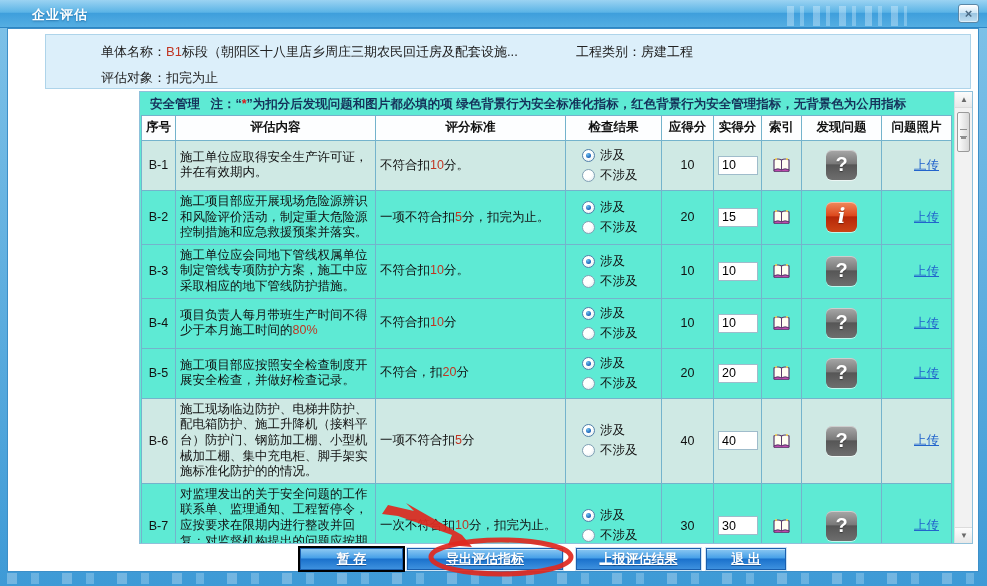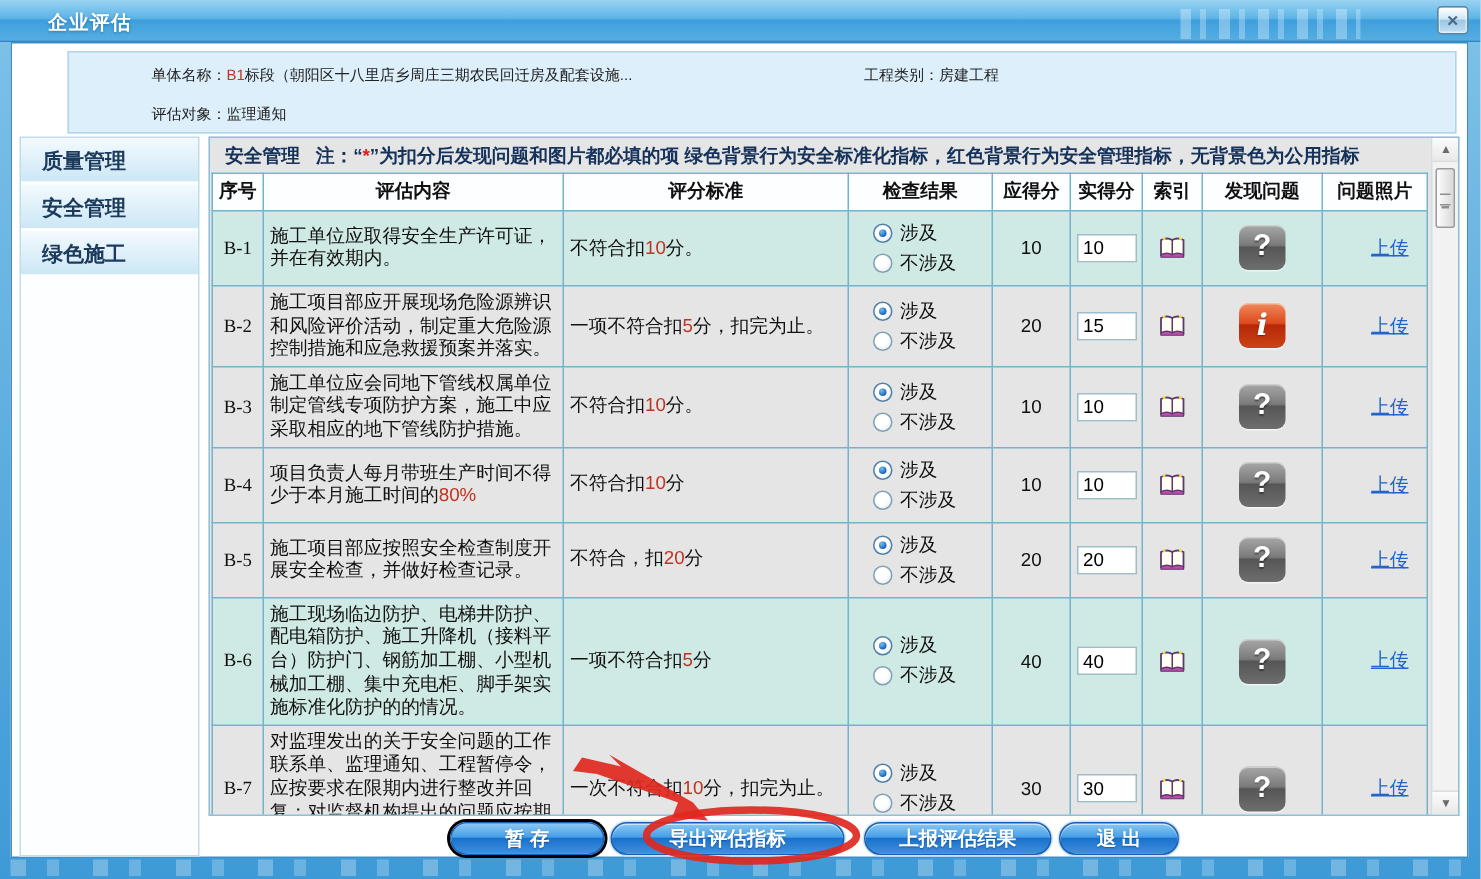--- a/index.html
+++ b/index.html
@@ -19,43 +19,43 @@
     color:#4a6a84; font-weight:bold; font-size:13px; line-height:17px; text-align:center; cursor:pointer;
     box-shadow:0 0 0 1px rgba(255,255,255,.5) inset; }
   
   .dialog { position:absolute; left:7px; top:28px; width:972px; bottom:14px;
     background:#fff; border:1px solid #3d8fc8; }
   
   .bottom-strip { position:absolute; left:7px; bottom:2px; width:972px; height:11px; opacity:.5;
     background:repeating-linear-gradient(90deg,rgba(255,255,255,.55) 0 10px,transparent 10px 24px,rgba(220,240,252,.55) 24px 32px,transparent 32px 55px); }
   
   .header-panel { position:absolute; left:37px; top:5px; width:926px; height:55px;
-    background:#dceffa; border:1px solid #aed4ea; font-size:10px; color:#222; }
+    background:#dceffa; border:1px solid #aed4ea; font-size:13px; color:#222; }
   .hrow1 { position:absolute; left:55px; top:8px; white-space:nowrap; }
   .hrow2 { position:absolute; left:55px; top:34px; white-space:nowrap; }
   .hcat  { position:absolute; left:530px; top:8px; white-space:nowrap; }
   .hlabel { font-weight:normal; }
   
   .sidebar { position:absolute; left:5px; top:62px; width:120px; height:480px;
     background:#fdfeff; border:1px solid #c3dcea; }
   .side-item { height:31px; line-height:30px; padding-left:14px; font-size:14px; font-weight:bold;
     color:#1b3a5c; background:linear-gradient(#f3fafe,#cce7f6); border-bottom:2px solid #fff; cursor:pointer; }
   
   .panel { position:absolute; left:131px; top:62px; width:834px; height:453px;
-    border:1px solid #8fc0da; background:#e5e5e5; overflow:hidden; }
+    border:1px solid #8fc0da; background:#5eead4; overflow:hidden; }
   .panel-inner { position:absolute; left:0; top:0; right:18px; bottom:0; overflow:hidden; }
   .note { padding:4px 6px 2px 10px; font-size:12.5px; font-weight:bold; color:#15325a; line-height:1.35; }
   .note .star { color:#e01818; }
   
   table { border-collapse:collapse; table-layout:fixed; width:810px; margin-left:1px; }
   th,td { border:1px solid #74b3cc; font-size:12.5px; color:#111; vertical-align:middle; }
   th { height:25px; font-weight:bold; background:#fdfeff; padding:2px; }
   td { padding:3px 4px; }
   tr.green td { background:#cfe9e4; }
-  .c-id { text-align:center;font-family:Liberation Serif, serif; }
+  .c-id { text-align:center; }
   .c-content, .c-standard { text-align:left; line-height:1.25; }
   .c-due { text-align:center; }
   .c-actual { text-align:center; }
   .c-actual input { width:40px; height:19px; border:1px solid #9fbccb; font-size:12.5px; padding:1px 3px;
     font-family:inherit; background:#fff; }
   .num { color:#c03522; }
   
   .radio { display:flex; align-items:center; gap:5px; margin:3px 0 3px 12px; cursor:pointer; white-space:nowrap; }
   .rb { width:13px; height:13px; border-radius:50%; border:1px solid #7fa0b4; flex:0 0 auto;
     background:radial-gradient(circle at 35% 30%, #fff 0 45%, #dfe9ef); position:relative; }
@@ -80,25 +80,25 @@
   .vs-arrow { position:absolute; left:0; width:18px; height:16px; text-align:center; font-size:8px;
     color:#6a6a6a; line-height:16px; cursor:pointer; background:linear-gradient(#fcfcfc,#e8e8e8); }
   .vs-up { top:0; border-bottom:1px solid #dcdcdc; }
   .vs-down { bottom:0; border-top:1px solid #dcdcdc; }
   .vs-thumb { position:absolute; left:2px; top:20px; width:13px; height:40px; border:1px solid #9a9a9a;
     border-radius:2px; background:linear-gradient(90deg,#fdfdfd,#d8d8d8); cursor:pointer; }
   .vs-thumb::after { content:""; position:absolute; left:2px; right:2px; top:16px; height:6px;
     border-top:1px solid #8f8f8f; border-bottom:1px solid #8f8f8f; box-shadow:0 3px 0 -1px #8f8f8f; }
   
   .btnbar { position:absolute; left:0; right:0; top:519px; height:24px; }
-  .btn { position:absolute; height:22px; border:1px solid #1a5fae; border-radius:11px; color:#fff;
+  .btn { position:absolute; height:22px; border:1px solid #1a5fae; border-radius:0; color:#fff;
     font-size:13px; font-weight:bold; text-align:center; line-height:20px; cursor:pointer;
     background:linear-gradient(#8cc8f2 0%, #46a0e8 45%, #1a71cc 50%, #3e91de 100%);
     box-shadow:inset 0 1px 0 rgba(255,255,255,.55), 0 0 0 1px #cfe4f4;
-    text-shadow:0 1px 1px rgba(0,40,90,.45); }
+    text-shadow:0 1px 1px rgba(0,40,90,.45);text-decoration:underline; }
   .btn.focused { box-shadow:0 0 0 2px #000; }
   
   .annotation { position:absolute; left:0; top:0; width:987px; height:586px; pointer-events:none; z-index:50; }
 </style>
 </head>
 <body>
 
 <div class="window">
   <div class="titlebar">
     <span class="title-text">企业评估</span>
@@ -109,29 +109,24 @@
   <div class="dialog">
 
     <div class="header-panel">
       <div class="hrow1">
         <span class="hlabel">单体名称：</span><span><span class="num">B1</span>标段（朝阳区十八里店乡周庄三期农民回迁房及配套设施...</span>
       </div>
       <div class="hcat">
         <span>工程类别：</span><span>房建工程</span>
       </div>
       <div class="hrow2">
-        <span>评估对象：</span><span>监理通知</span>
+        <span>评估对象：</span><span>扣完为止</span>
       </div>
     </div>
 
-    <div class="sidebar">
-      <div class="side-item">质量管理</div>
-      <div class="side-item">安全管理</div>
-      <div class="side-item">绿色施工</div>
-    </div>
 
     <div class="panel">
       <div class="panel-inner">
         <div class="note">
           <span>安全管理</span>&nbsp;&nbsp;
           <span>注：“</span><span class="star">*</span><span>”为扣分后发现问题和图片都必填的项 绿色背景行为安全标准化指标，红色背景行为安全管理指标，无背景色为公用指标</span>
         </div>
         <table>
           <colgroup>
             <col style="width:34px">

